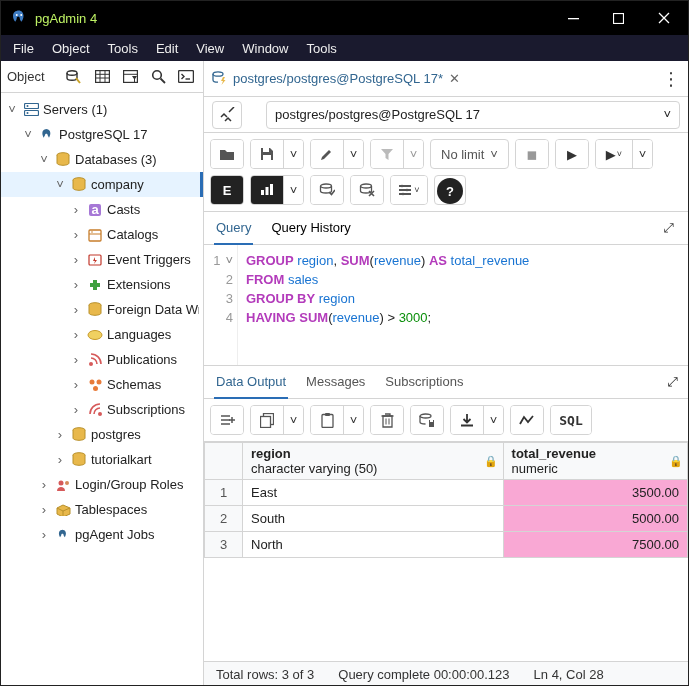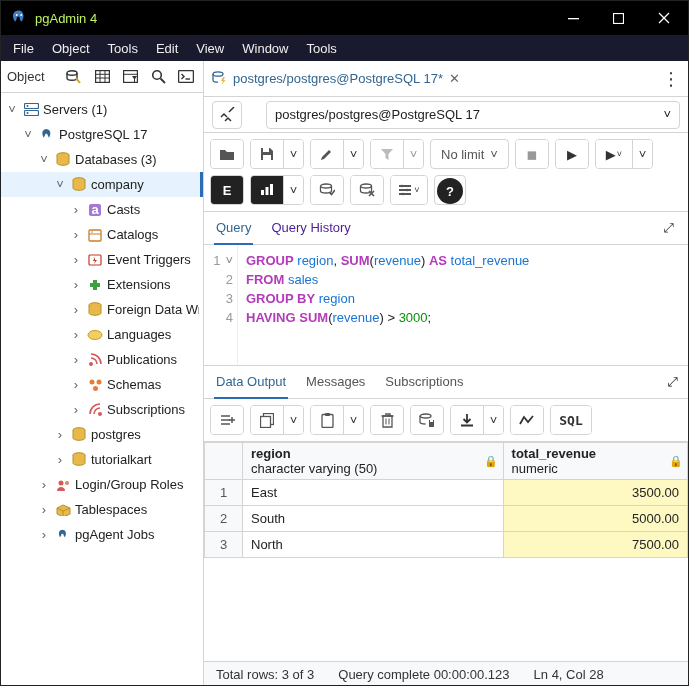--- a/index.html
+++ b/index.html
@@ -45,42 +45,42 @@
 .tabbar .dots{margin-left:auto;color:#333;font-size:18px;}
 .connbar{height:36px;display:flex;align-items:center;padding:0 8px;gap:24px;border-bottom:1px solid var(--border);}
 .connbar .sel{flex:1;border:1px solid var(--border);border-radius:4px;height:28px;display:flex;align-items:center;padding:0 8px;justify-content:space-between;}
 .toolbar{padding:6px;display:flex;flex-wrap:wrap;gap:6px;border-bottom:1px solid var(--border);}
 .tb-grp{display:flex;border:1px solid var(--border);border-radius:4px;overflow:hidden;height:30px;}
 .tb-btn{width:32px;display:flex;align-items:center;justify-content:center;background:var(--bg-white);color:#333;}
 .tb-btn.dark{background:#222;color:#fff;}
 .tb-btn.narrow{width:20px;border-left:1px solid var(--border);}
 .tb-txt{padding:0 10px;display:flex;align-items:center;color:#555;gap:6px;}
 .q-tabs{display:flex;gap:16px;padding:8px 10px 0;border-bottom:1px solid var(--border);}
-.q-tab{padding:0 2px 8px;color:#4c1d95;}
+.q-tab{padding:0 2px 8px;color:#000000;}
 .q-tab.active{color:var(--link);font-weight:500;border-bottom:2px solid var(--blue);margin-bottom:-1px;}
 .q-tabs .expand{margin-left:auto;color:#333;padding:0 4px;}
 .editor{display:flex;font-family:Consolas,Menlo,monospace;font-size:13.5px;height:120px;overflow:hidden;}
 .gutter{width:34px;background:var(--bg-white);color:#999;text-align:right;padding:6px 4px 0 0;line-height:19px;border-right:1px solid #eee;}
 .gutter div{height:19px;}
 .gutter .fold{display:inline-block;width:9px;color:#888;}
 .code{padding:6px 8px 0;line-height:19px;white-space:pre;}
 .kw{color:var(--accent-purple);font-weight:bold;}
 .id{color:var(--accent-blue);}
 .op{color:#222;}
 .num{color:var(--accent-green);}
 .out-tabs{display:flex;gap:16px;padding:8px 10px 0;border-top:1px solid var(--border);border-bottom:1px solid var(--border);}
 .out-tab{padding:0 2px 8px;color:#555;}
 .out-tab.active{color:var(--link);font-weight:500;border-bottom:2px solid var(--blue);margin-bottom:-1px;}
 .out-tool{display:flex;gap:6px;padding:6px;border-bottom:1px solid var(--border);}
 .grid{flex:0 0 auto;}
 .grid table{border-collapse:collapse;width:100%;}
 .grid th,.grid td{border:1px solid var(--border);padding:3px 8px;height:26px;}
 .grid th{background:var(--bg-light);text-align:left;font-weight:normal;vertical-align:top;position:relative;}
 .grid .rn{background:var(--bg-light);text-align:center;width:38px;color:#555;}
-.grid .numcell{text-align:right;background:#fef9c3;}
+.grid .numcell{text-align:right;background:#f9a8d4;}
 .grid .lock{position:absolute;right:4px;top:50%;transform:translateY(-50%);font-size:11px;color:#666;}
 .filler{flex:1;}
 .status{height:26px;border-top:1px solid var(--border);background:var(--bg-light);display:flex;align-items:center;padding:0 12px;gap:24px;color:#333;}
 svg{display:block;}
 </style>
 </head>
 <body>
 
 <div class="titlebar">
  <div class="logo">

